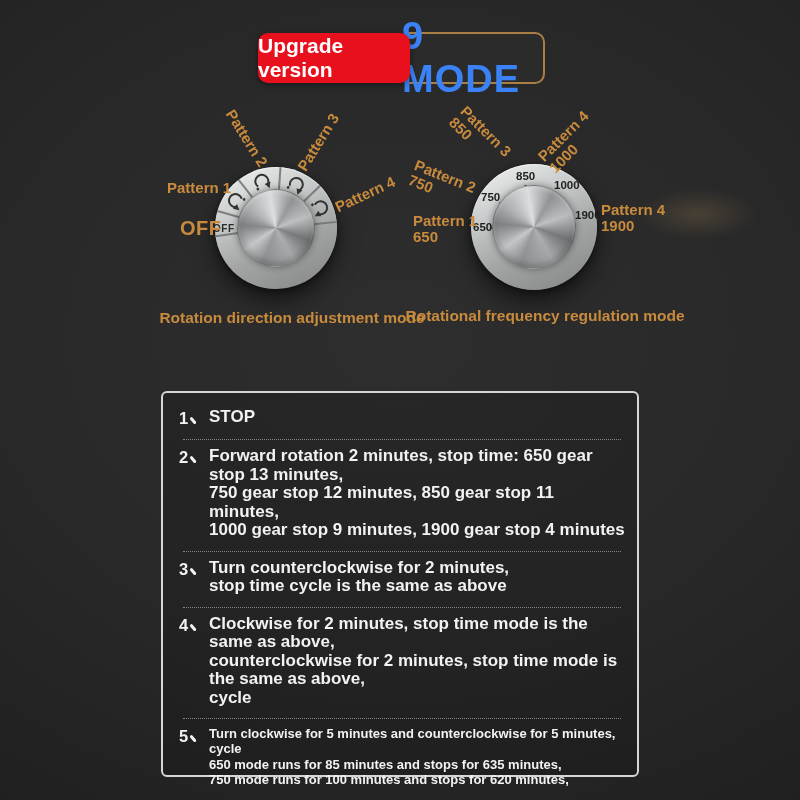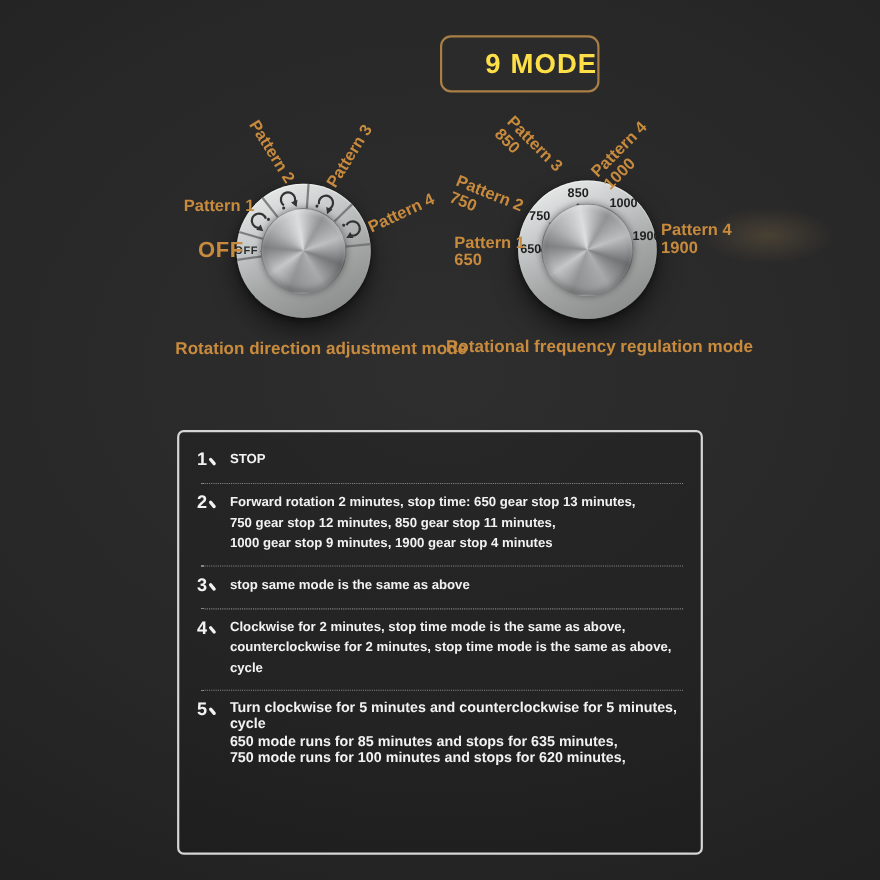--- a/index.html
+++ b/index.html
@@ -8,21 +8,21 @@
     background:radial-gradient(95% 75% at 50% 42%, #2e2e2e 0%, #282828 55%, #1f1f1f 100%);
     font-family:"Liberation Sans","DejaVu Sans",sans-serif;
     font-weight:bold;
   }
   
   .mode-box{
     position:absolute;left:400px;top:32px;width:145px;height:52px;
     border:2px solid #a97f45;border-radius:10px;background:#2b2b2b;
     box-sizing:border-box;display:flex;align-items:center;justify-content:flex-end;
   }
-  .mode-box span{color:#fde047;font-size:25px;letter-spacing:1px;padding-right:0;}
+  .mode-box span{color:#3b82f6;font-size:38px;letter-spacing:1px;padding-right:0;}
   .upgrade-badge{
     position:absolute;left:258px;top:33px;width:152px;height:50px;border-radius:10px;
     background:#e8101c;display:flex;align-items:center;justify-content:center;
     box-shadow:0 2px 6px rgba(0,0,0,.4);
   }
   .upgrade-badge span{color:#ffffff;font-size:21px;}
   
   .dial{position:absolute;border-radius:50%;
     background:linear-gradient(155deg,#e9ebeb 8%,#c6c9c9 35%,#a3a5a5 62%,#8d8f8f 88%);
     box-shadow:0 12px 22px rgba(0,0,0,.5),0 2px 6px rgba(0,0,0,.45),inset 0 1px 1px rgba(255,255,255,.55);
@@ -59,31 +59,34 @@
   .info-box{
     position:absolute;left:161px;top:391px;width:478px;height:386px;box-sizing:border-box;
     border:2px solid #d6d6d6;border-radius:6px;background:rgba(0,0,0,.12);
     padding:8px 12px 6px 16px;color:#f2f2f2;
   }
   .item{display:flex;padding:7px 0 11px 0;}
   .item .num{width:30px;flex:0 0 30px;font-size:16.5px;padding-top:1px;}
   .comma{display:inline-block;width:2.5px;height:8px;margin-left:3px;border-radius:2px;
     background:#f2f2f2;transform:rotate(-40deg) translateY(1px);}
   .lines{flex:1;}
-  .ln{font-size:12px;line-height:18.5px;}
+  .ln{font-size:17px;line-height:18.5px;}
   .item.tight .ln{font-size:13px;line-height:15.3px;}
   .divider{border-top:1.5px dotted rgba(255,255,255,.45);margin:0 4px;}
 </style>
 </head>
 <body>
 
 <div class="page">
 
   <div class="mode-box">
     <span>9 MODE</span>
+  </div>
+  <div class="upgrade-badge">
+    <span>Upgrade version</span>
   </div>
 
   <div>
     <div class="dial dial-left">
 
       <div class="seg-line" style="transform:translate(-50%,-50%) rotate(262deg) translateY(-49.5px);"></div>
       <div class="seg-line" style="transform:translate(-50%,-50%) rotate(286deg) translateY(-49.5px);"></div>
       <div class="seg-line" style="transform:translate(-50%,-50%) rotate(322deg) translateY(-49.5px);"></div>
       <div class="seg-line" style="transform:translate(-50%,-50%) rotate(4deg) translateY(-49.5px);"></div>
       <div class="seg-line" style="transform:translate(-50%,-50%) rotate(46deg) translateY(-49.5px);"></div>
@@ -182,21 +185,22 @@
         <div class="ln">Forward rotation 2 minutes, stop time: 650 gear stop 13 minutes,</div>
         <div class="ln">750 gear stop 12 minutes, 850 gear stop 11 minutes,</div>
         <div class="ln">1000 gear stop 9 minutes, 1900 gear stop 4 minutes</div>
       </div>
     </div>
     <div class="divider"></div>
 
     <div class="item">
       <div class="num"><span>3</span><span class="comma"></span></div>
       <div class="lines">
-        <div class="ln">stop same mode is the same as above</div>
+        <div class="ln">Turn counterclockwise for 2 minutes,</div>
+        <div class="ln">stop time cycle is the same as above</div>
       </div>
     </div>
     <div class="divider"></div>
 
     <div class="item">
       <div class="num"><span>4</span><span class="comma"></span></div>
       <div class="lines">
         <div class="ln">Clockwise for 2 minutes, stop time mode is the same as above,</div>
         <div class="ln">counterclockwise for 2 minutes, stop time mode is the same as above,</div>
         <div class="ln">cycle</div>

